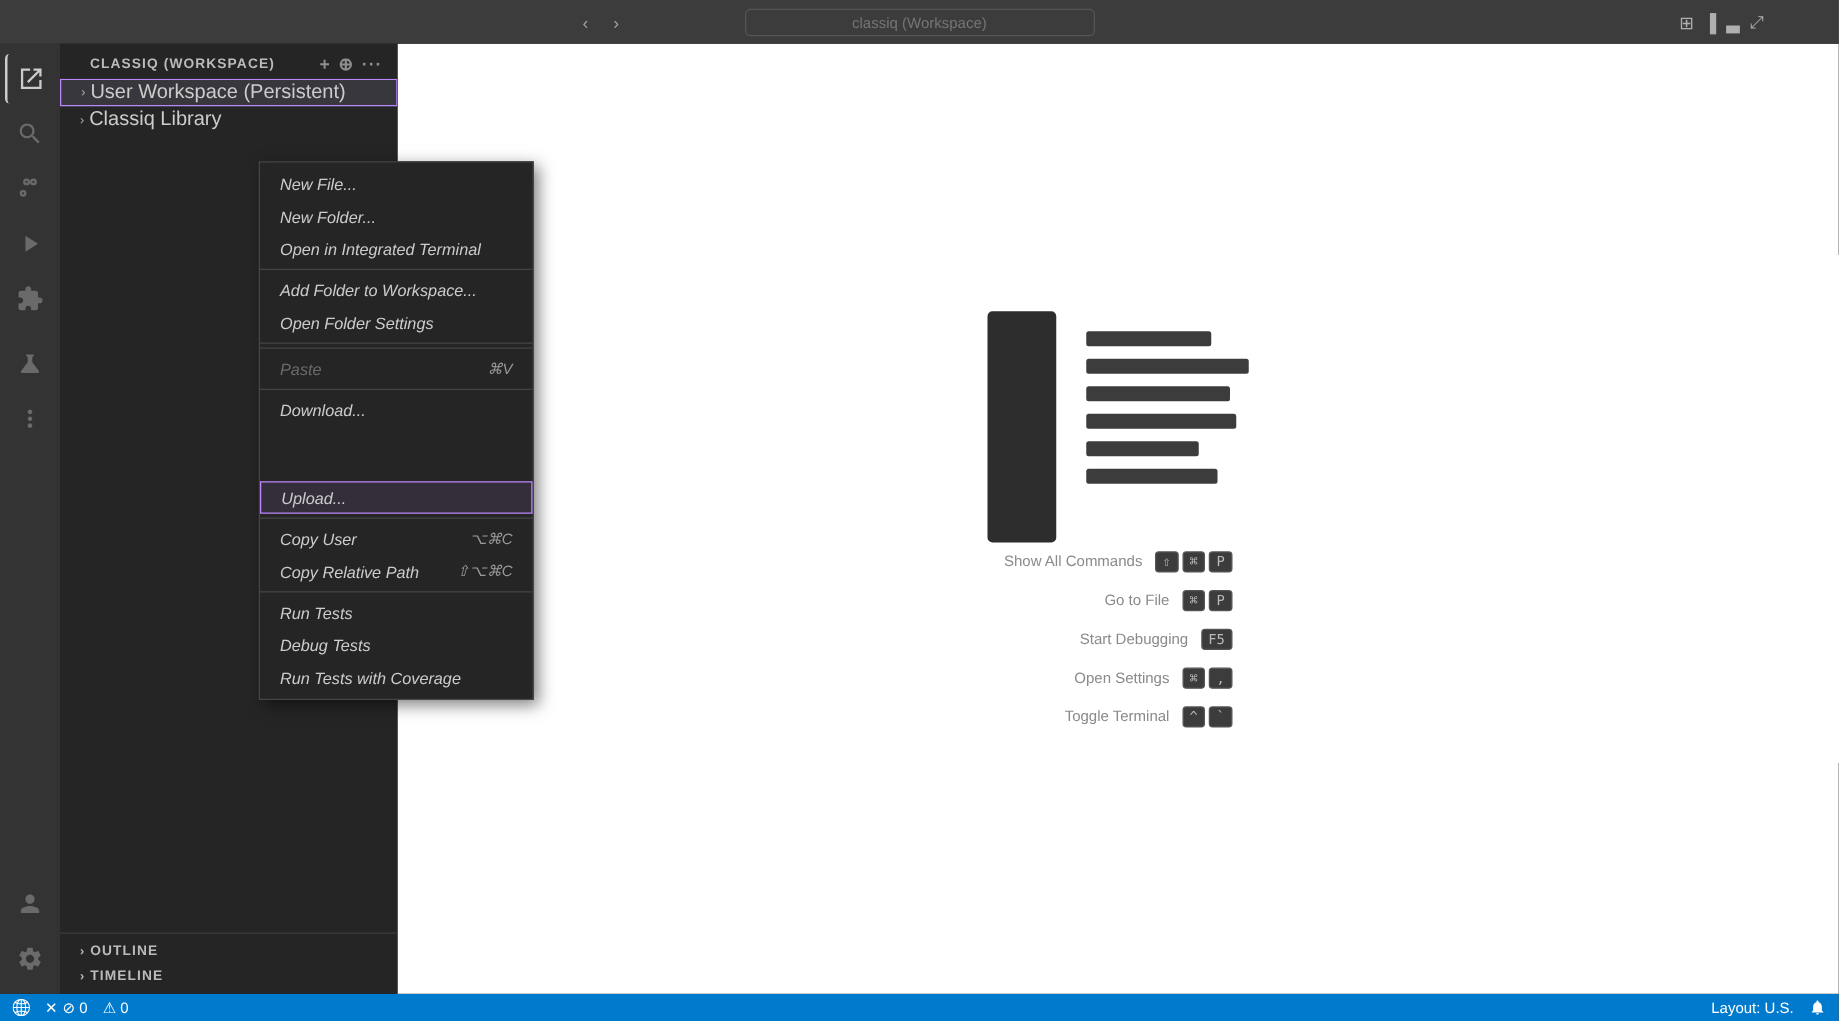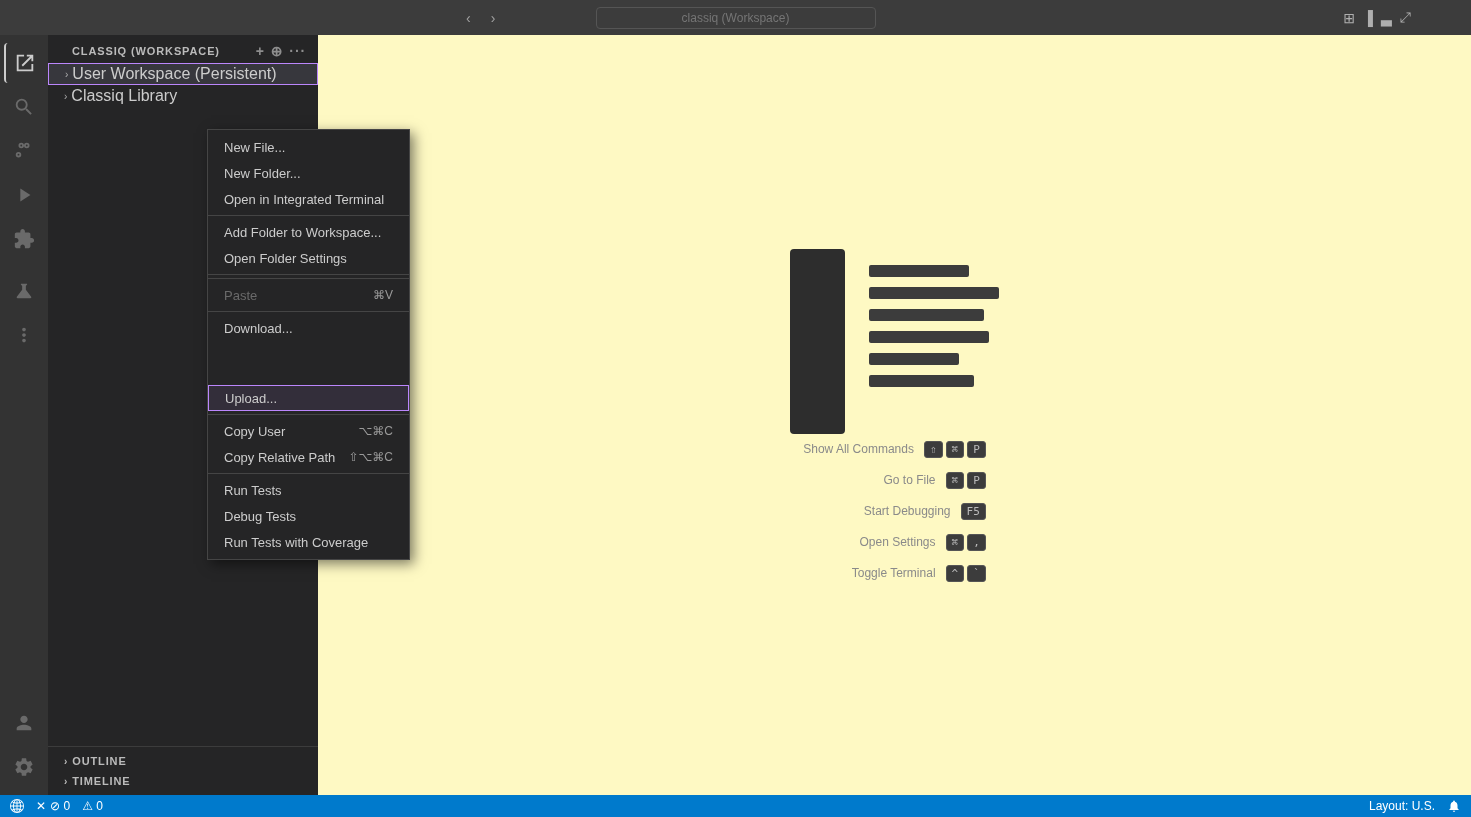--- a/index.html
+++ b/index.html
@@ -166,21 +166,21 @@
       letter-spacing: 0.08em;
       color: #bbbbbb;
       text-transform: uppercase;
       cursor: pointer;
     }
     .outline-header .arrow { margin-right: 4px; font-size: 10px; }
 
     
     .content-area {
       flex: 1;
-      background: #fef9c3;
+      background: #ffffff;
       display: flex;
       align-items: center;
       justify-content: center;
       flex-direction: column;
       gap: 7px;
     }
 
     
     .welcome-card {
       display: flex;
@@ -234,26 +234,27 @@
       font-size: 11px;
       color: #bbbbbb;
       font-family: monospace;
     }
 
     
     .context-menu {
       position: absolute;
       left: 207px;
       top: 129px;
-      width: 203px;
+      width: 220px;
       background: #252526;
       border: 1px solid #454545;
       box-shadow: 4px 4px 12px rgba(0,0,0,0.5);
       z-index: 100;
       padding: 4px 0;
+      font-style: italic;
     }
     .menu-item {
       display: flex;
       align-items: center;
       justify-content: space-between;
       padding: 5px 16px;
       cursor: pointer;
       font-size: 13px;
       color: #cccccc;
       height: 26px;

